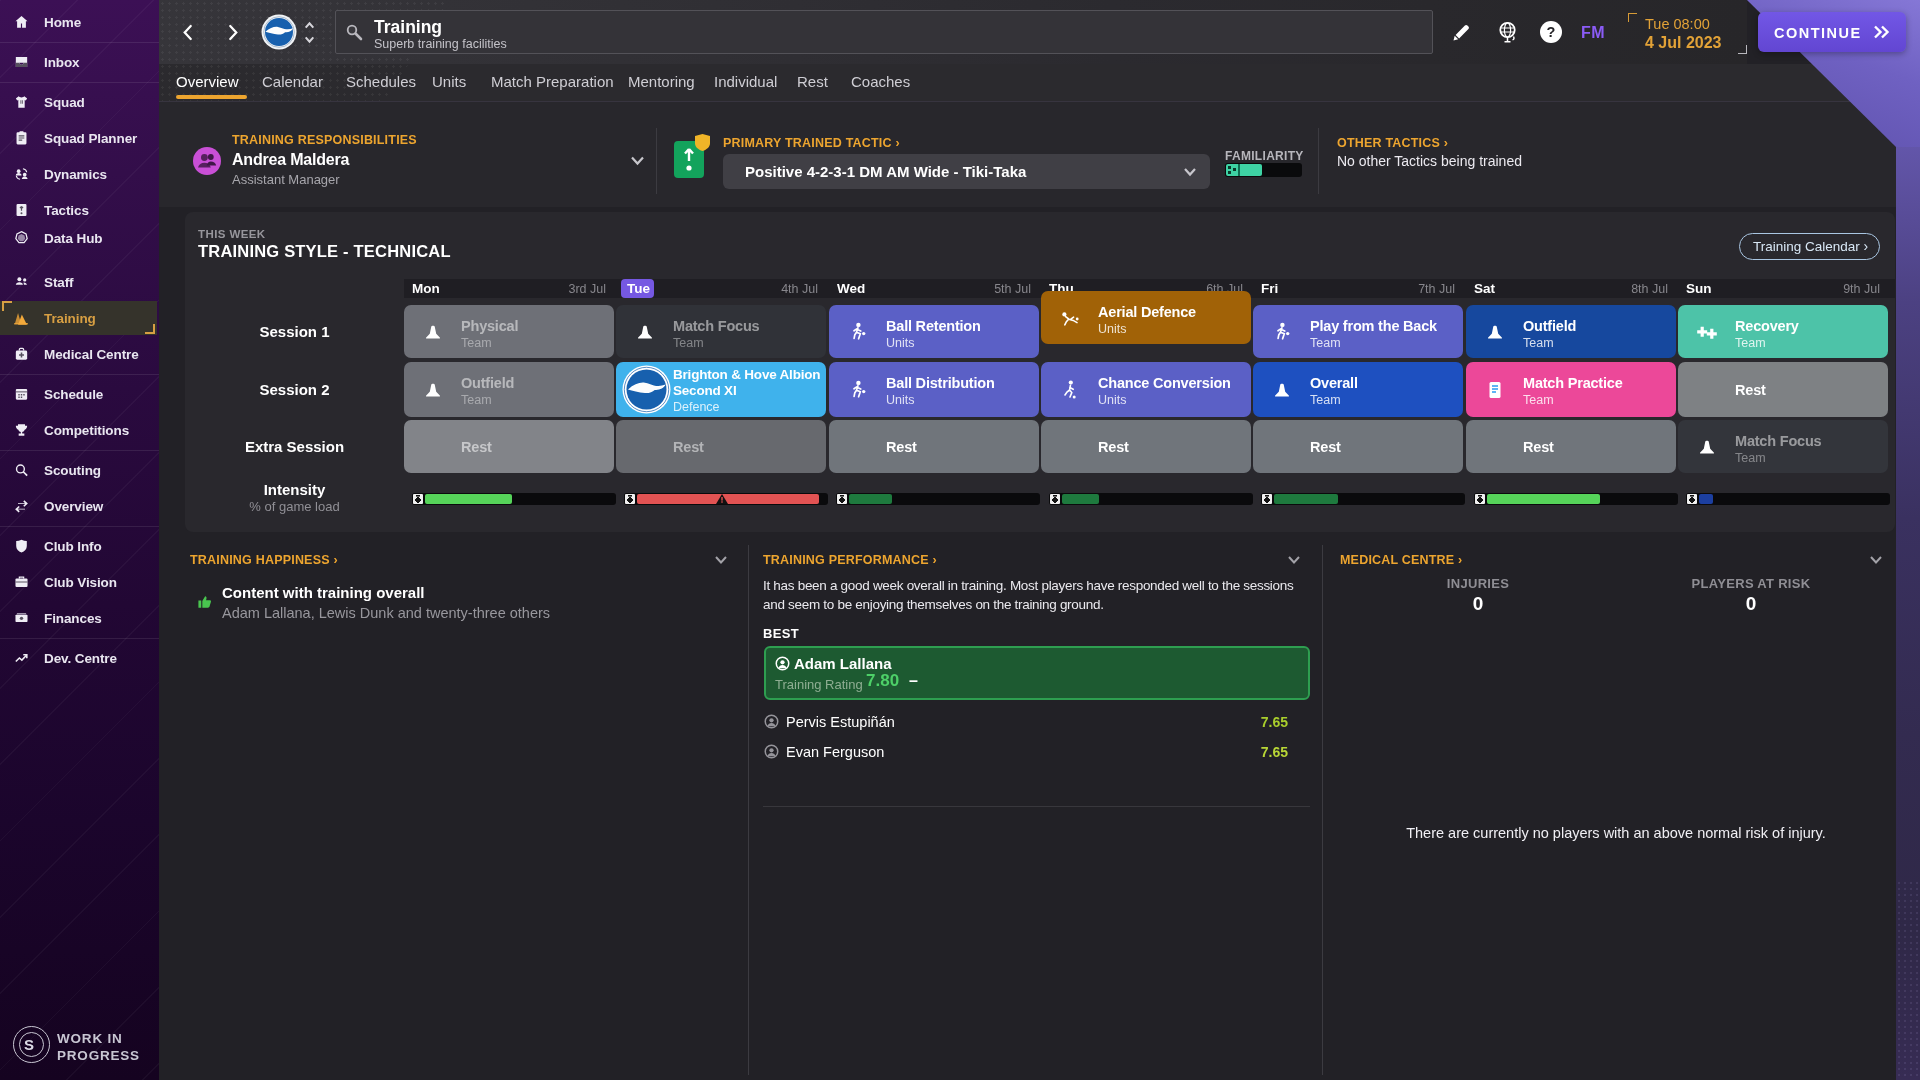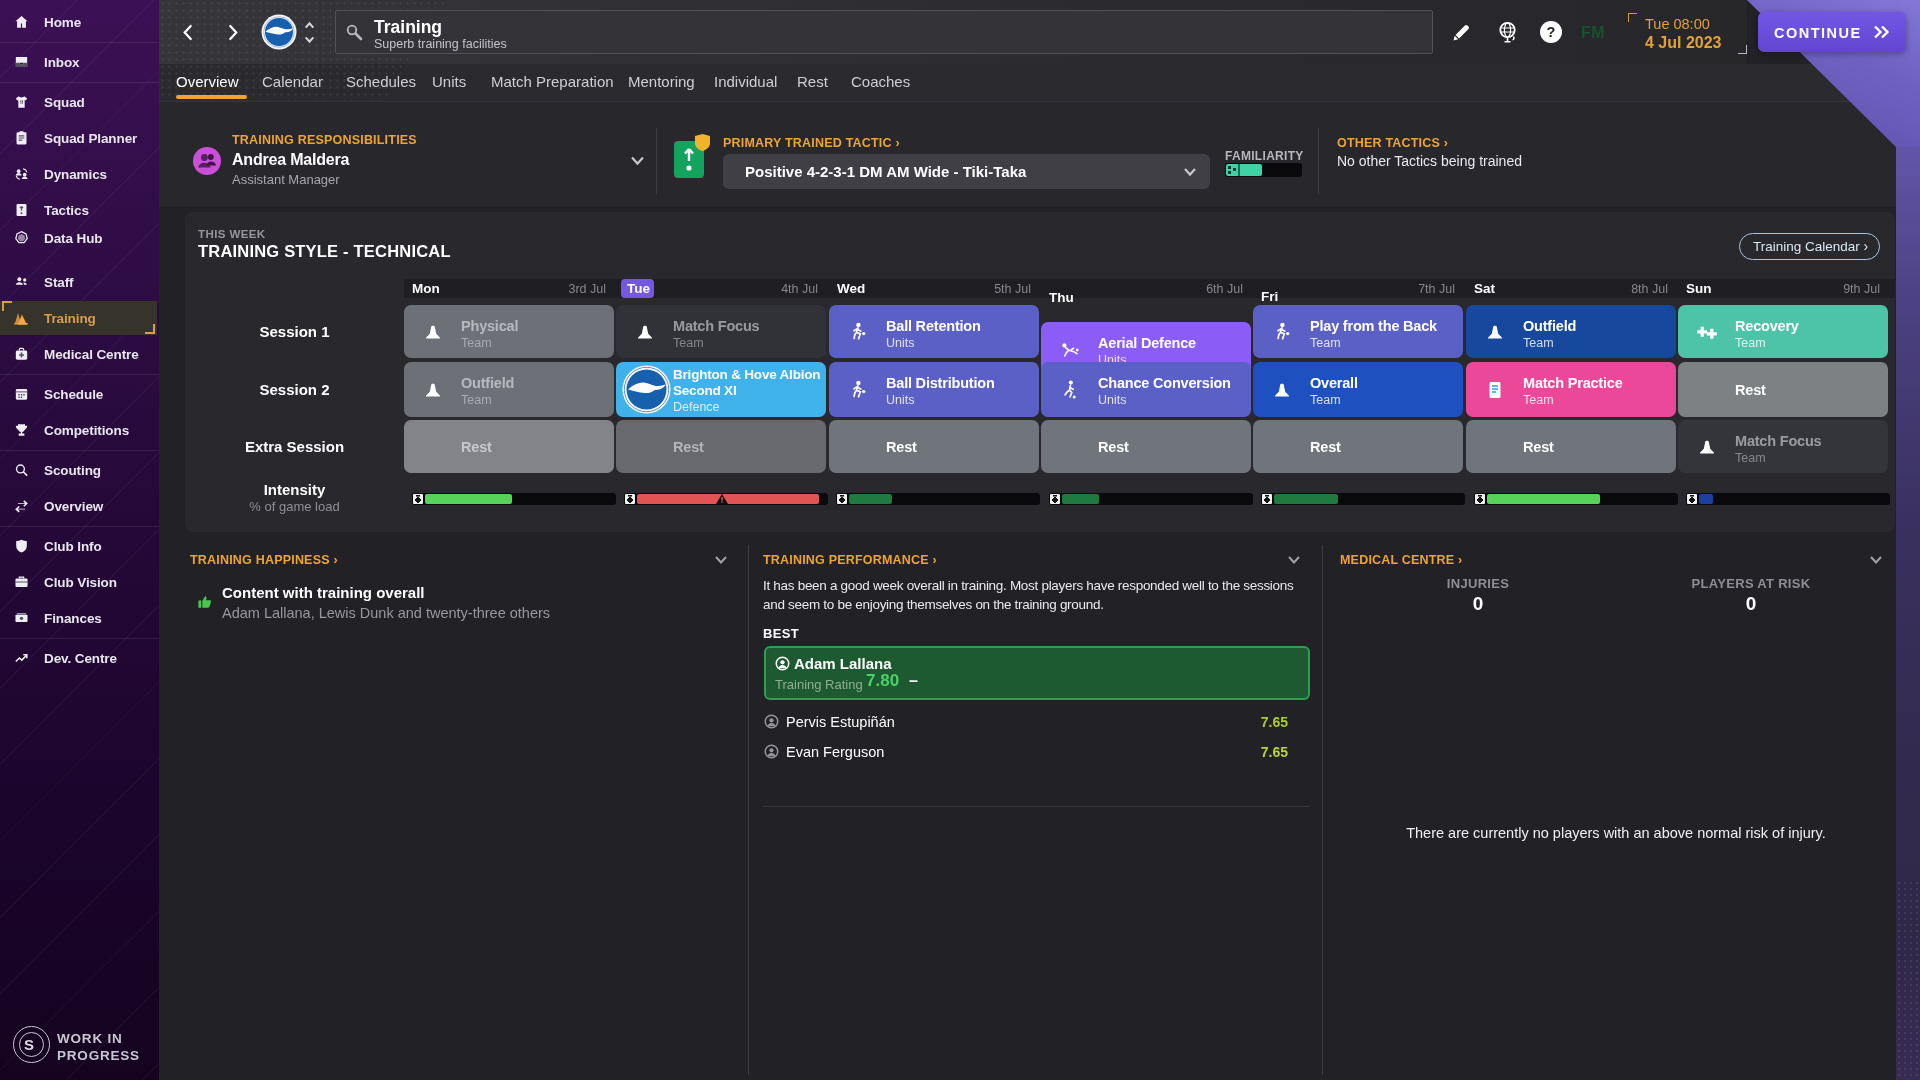--- a/index.html
+++ b/index.html
@@ -250,21 +250,21 @@
 <svg class="abs" style="left:1496px;top:20px;" width="23" height="24" viewBox="0 0 23 24">
     <circle cx="11.5" cy="10" r="7.2" fill="none" stroke="#fff" stroke-width="1.8"></circle>
     <ellipse cx="11.5" cy="10" rx="3.1" ry="7.2" fill="none" stroke="#fff" stroke-width="1.2"></ellipse>
     <path d="M4.6 8h13.8M4.6 12h13.8" stroke="#fff" stroke-width="1.2" fill="none"></path>
     <path d="M17.5 16.5c1 1.8.4 3-1 3.4M11.5 17.5v4M8.5 21.8h6" stroke="#fff" stroke-width="1.5" fill="none"></path>
   </svg>
 <svg class="abs" style="left:1540px;top:21px;" width="22" height="22" viewBox="0 0 22 22">
     <circle cx="11" cy="11" r="11" fill="#fff"></circle>
     <text x="11" y="16" text-anchor="middle" font-family="Liberation Sans" font-size="14.5" font-weight="700" fill="#232226">?</text>
   </svg>
-<div class="abs" style="left:1581px;top:24px;font-size:16px;font-weight:800;color:#14532d;letter-spacing:0.5px;">FM</div>
+<div class="abs" style="left:1581px;top:24px;font-size:16px;font-weight:800;color:#8b5cf6;letter-spacing:0.5px;">FM</div>
 <div class="abs" style="left:1628px;top:13px;width:9px;height:9px;border-left:1.6px solid #d79b36;border-top:1.6px solid #d79b36;"></div>
 <div class="abs" style="left:1738px;top:45px;width:9px;height:9px;border-right:1.6px solid #b9b8be;border-bottom:1.6px solid #b9b8be;"></div>
 <div class="abs" style="left:1645px;top:16px;font-size:14.5px;color:#e2a237;">Tue 08:00</div>
 <div class="abs" style="left:1645px;top:34px;font-size:16px;font-weight:700;color:#e2a237;">4 Jul 2023</div>
 <div class="abs" style="z-index:4;left:1758px;top:12px;width:148px;height:40px;border-radius:6px;background:linear-gradient(to bottom,#7257e6,#6246d2);box-shadow:0 2px 6px rgba(0,0,0,0.3);"></div>
 <div class="abs" style="z-index:4;left:1774px;top:25px;font-size:14.5px;font-weight:700;color:#fff;letter-spacing:1.5px;">CONTINUE</div>
 <svg class="abs" style="z-index:4;left:1872px;top:25px;" width="20" height="14" viewBox="0 0 20 14">
     <path d="M3 1.5 8.5 7 3 12.5M10 1.5 15.5 7 10 12.5" stroke="#fff" stroke-width="2.4" fill="none"></path>
   </svg>
 
@@ -324,23 +324,23 @@
 <div class="abs" style="left:1753px;top:238px;font-size:13.5px;color:#d8e7f5;">Training Calendar <span style="font-size:14px;">›</span></div>
 
 <div class="abs" style="left:404px;top:279px;width:1491px;height:19px;background:#1f1e23;"></div>
 <div class="daylab" style="left:412px;">Mon</div>
 <div class="daydate" style="left:534px;width:72px;">3rd Jul</div>
 <div class="abs" style="left:621px;top:279px;width:33px;height:19px;background:#7558e2;border-radius:4px;"></div>
 <div class="daylab" style="left:627px;">Tue</div>
 <div class="daydate" style="left:746px;width:72px;">4th Jul</div>
 <div class="daylab" style="left:837px;">Wed</div>
 <div class="daydate" style="left:959px;width:72px;">5th Jul</div>
-<div class="daylab" style="left:1049px;margin-top:9px;">Thu</div>
+<div class="daylab" style="left:1049px;">Thu</div>
 <div class="daydate" style="left:1171px;width:72px;">6th Jul</div>
-<div class="daylab" style="left:1261px;margin-top:8px;">Fri</div>
+<div class="daylab" style="left:1261px;">Fri</div>
 <div class="daydate" style="left:1383px;width:72px;">7th Jul</div>
 <div class="daylab" style="left:1474px;">Sat</div>
 <div class="daydate" style="left:1596px;width:72px;">8th Jul</div>
 <div class="daylab" style="left:1686px;">Sun</div>
 <div class="daydate" style="left:1808px;width:72px;">9th Jul</div>
 
 <div class="rowlab" style="top:323px;">Session 1</div>
 <div class="rowlab" style="top:381px;">Session 2</div>
 <div class="rowlab" style="top:438px;">Extra Session</div>
 <div class="rowlab" style="top:481px;">Intensity</div>
@@ -362,21 +362,21 @@
 </div>
 <div class="cell" style="left:829px;top:305px;width:210px;height:53px;background:#5b60c6;">
   <svg class="cico" viewBox="0 0 24 24">
       <circle cx="12.4" cy="4.9" r="2.2" fill="#fff"></circle>
       <path d="M12 7.7 10.5 12.3 14.3 13.8 12.6 18.8M10.5 12.3 8.8 14.9 8.1 18.3M11.4 9.5 14.8 11M10.7 8.9 8 10.8" stroke="#fff" stroke-width="1.7" fill="none" stroke-linecap="round"></path>
       <circle cx="17.7" cy="13.6" r="1.7" fill="#fff"></circle>
     </svg>
   <div class="ctit">Ball Retention</div>
     <div class="csub">Units</div>
 </div>
-<div class="cell" style="left:1041px;top:322px;width:210px;height:53px;background:#8b5cf6;">
+<div class="cell" style="left:1041px;top:291px;width:210px;height:53px;background:#a16207;">
   <svg class="cico" viewBox="0 0 24 24">
       <circle cx="6.4" cy="8.4" r="2.1" fill="#fff"></circle>
       <path d="M7.6 10.6l3.4 2.6 4.2 1.2 3.8 2.2M10.8 13l-2.4 2.6-1.6 3.2M12.2 13.6l3.4-2.4" stroke="#fff" stroke-width="1.6" fill="none" stroke-linecap="round"></path>
       <circle cx="19.2" cy="13" r="1.4" fill="#fff"></circle>
     </svg>
   <div class="ctit">Aerial Defence</div>
     <div class="csub">Units</div>
 </div>
 <div class="cell" style="left:1253px;top:305px;width:210px;height:53px;background:#5b60c6;">
   <svg class="cico" viewBox="0 0 24 24">

